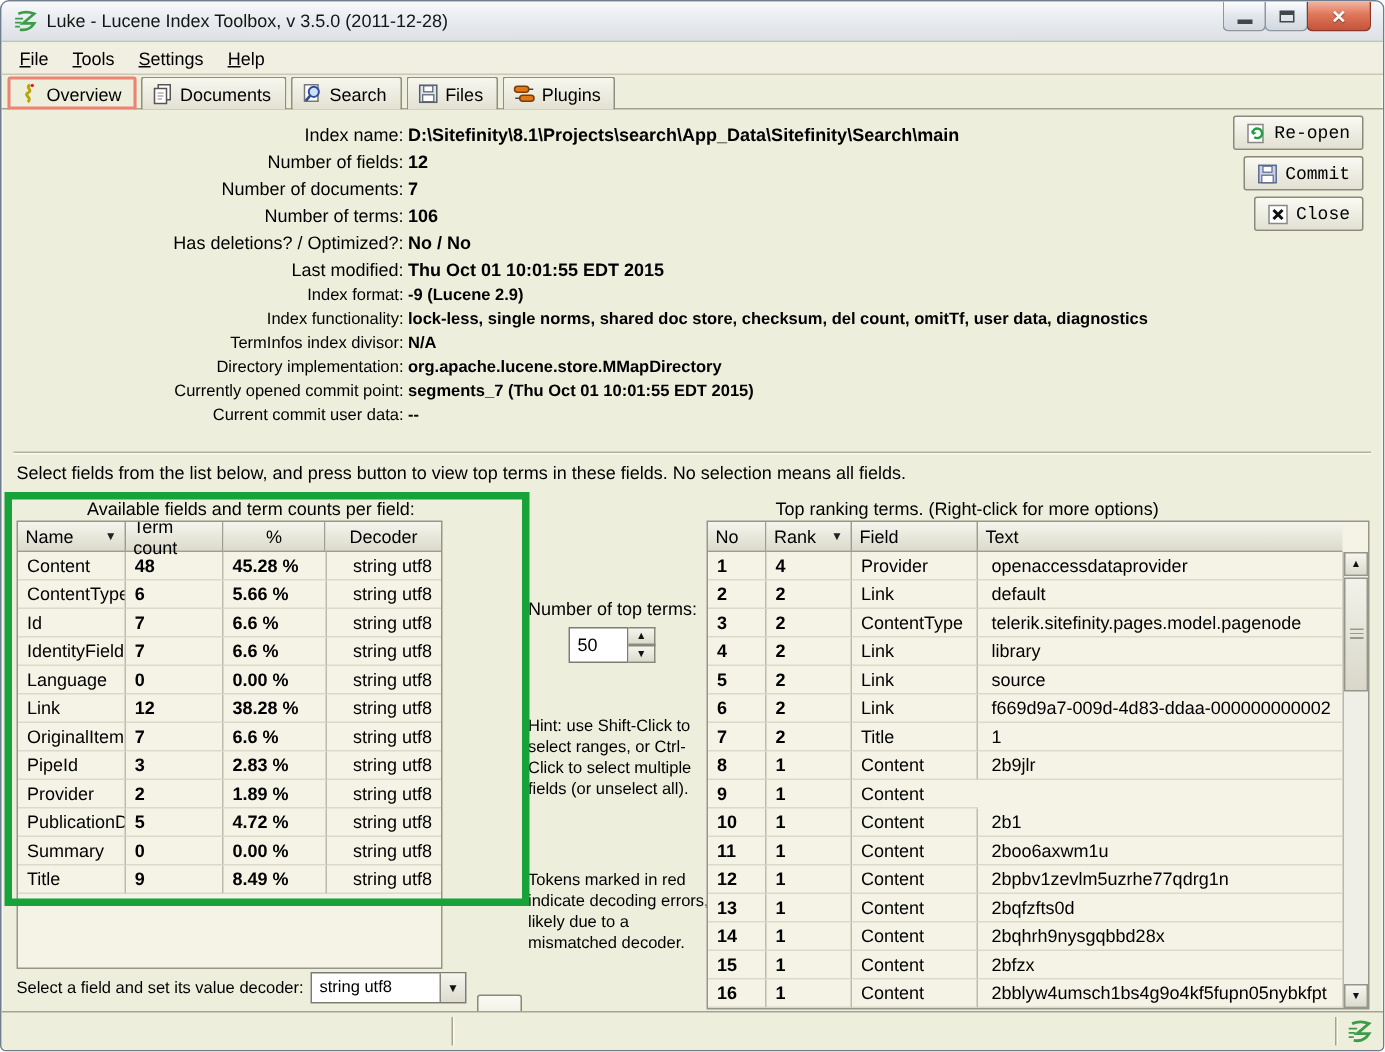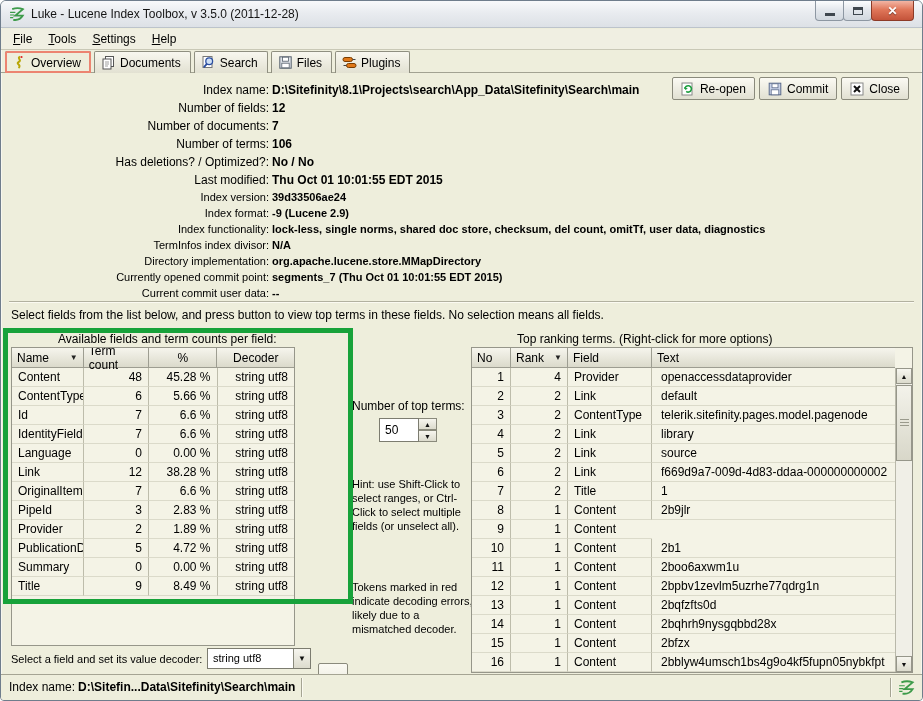--- a/index.html
+++ b/index.html
@@ -36,40 +36,40 @@
   .tab.selected { outline:2px solid #ec8471; outline-offset:-2px; background:#eeeedc; }
   .tabicon { width:15px; height:15px; display:inline-block; }
   
   .info { position:absolute; top:80px; left:10px; }
   .irow { display:flex; white-space:nowrap; }
   .irow .lbl { width:258px; text-align:right; }
   .irow .val { font-weight:bold; padding-left:3px; }
   .irow.big { font-size:12px; height:18px; line-height:18px; }
   .irow.small { font-size:11px; height:16px; line-height:16px; }
   
-  .actions { position:absolute; top:76px; right:13px; display:flex; flex-direction:row; align-items:flex-end; gap:4px; }
+  .actions { position:absolute; top:76px; right:13px; display:flex; flex-direction:column; align-items:flex-end; gap:4px;font-family:Liberation Mono, monospace; }
   .btn { display:flex; align-items:center; gap:5px; font-size:12px; padding:2px 8px; height:23px;
     border:1px solid #8a8a7c; border-radius:2px; background:linear-gradient(#fbfaf3,#e1e0d2); color:#000; }
   .iconbox { width:14px; height:14px; display:inline-block; }
   
   .hsep { position:absolute; top:300px; left:8px; right:8px; border-top:1px solid #b2b1a0; border-bottom:1px solid #fbfaf1; }
   .instruction { position:absolute; top:307px; left:10px; font-size:12px; }
   
   .panel-label { position:absolute; font-size:12px; white-space:nowrap;margin-left:44px; }
   .tablebox { position:absolute; background:#f4f3e6; border:1px solid #96968a; overflow:hidden; }
   .thead { display:flex; height:20px; }
   .th { background:linear-gradient(#f6f5ed,#dbdacb); border-right:1px solid #9d9d91; border-bottom:1px solid #9d9d91;
     font-size:12px; padding:0 5px; display:flex; align-items:center; }
   .th:last-child { border-right:none; }
   .sortarrow { margin-left:auto; font-size:8px; color:#222; padding-left:6px; }
   .trow { display:flex; height:19px; }
   .c { font-size:12px; line-height:18px; padding:0 6px; border-right:1px solid #bdbcab; border-bottom:1px solid #dbdaca;
     white-space:nowrap; overflow:hidden; }
   .c:last-child { border-right:none; }
-  .c.num { text-align:right; }
+  .c.num { text-align:left;font-weight:bold; }
   .c.rightal { text-align:right; }
   
   .lt .w0 { width:85px; } .lt .w1 { width:77px; } .lt .w2 { width:81px; } .lt .w3 { width:91px; }
   
   .rt .w0 { width:39px; } .rt .w1 { width:57px; } .rt .w2 { width:84px; } .rt .w3 { width:243px; }
   
   .annotation { position:absolute; left:2px; top:327px; width:350px; height:276px;
     border:5px solid #17a23a; z-index:6; pointer-events:none; }
   
   .show-top-btn { position:absolute; top:366px; left:353px; width:114px; height:23px; justify-content:center; }
@@ -196,24 +196,20 @@
         <span class="val">106</span>
       </div>
       <div class="irow big">
         <span class="lbl">Has deletions? / Optimized?:</span>
         <span class="val">No / No</span>
       </div>
       <div class="irow big">
         <span class="lbl">Last modified:</span>
         <span class="val">Thu Oct 01 10:01:55 EDT 2015</span>
       </div>
-    <div class="irow small">
-        <span class="lbl">Index version:</span>
-        <span class="val">39d33506ae24</span>
-      </div>
       <div class="irow small">
         <span class="lbl">Index format:</span>
         <span class="val">-9 (Lucene 2.9)</span>
       </div>
       <div class="irow small">
         <span class="lbl">Index functionality:</span>
         <span class="val">lock-less, single norms, shared doc store, checksum, del count, omitTf, user data, diagnostics</span>
       </div>
       <div class="irow small">
         <span class="lbl">TermInfos index divisor:</span>
@@ -488,23 +484,20 @@
     <div class="combo-value">string utf8</div>
     <div class="combo-arrow">
         <span>▼</span>
       </div>
   </div>
   <div class="btn set-btn">
     <span>Set</span>
   </div>
 
   <div class="statusbar">
-    <span class="status-text">
-      <span>Index name:</span><b>D:\Sitefin...Data\Sitefinity\Search\main</b>
-    </span>
     <span class="vsep" style="left:300px;"></span>
     <span class="vsep" style="right:30px;"></span>
     <svg class="status-logo" viewBox="0 0 16 16">
       <path d="M3 3 Q8 1 13 3 L6 9 L13 9 Q10 14 4 13" fill="none" stroke="#3d9b4a" stroke-width="1.7"></path>
       <path d="M1 6 L6 6 M1 8.5 L5 8.5 M1 11 L4 11" stroke="#3d9b4a" stroke-width="1.1"></path>
     </svg>
   </div>
 
 </div>
 

